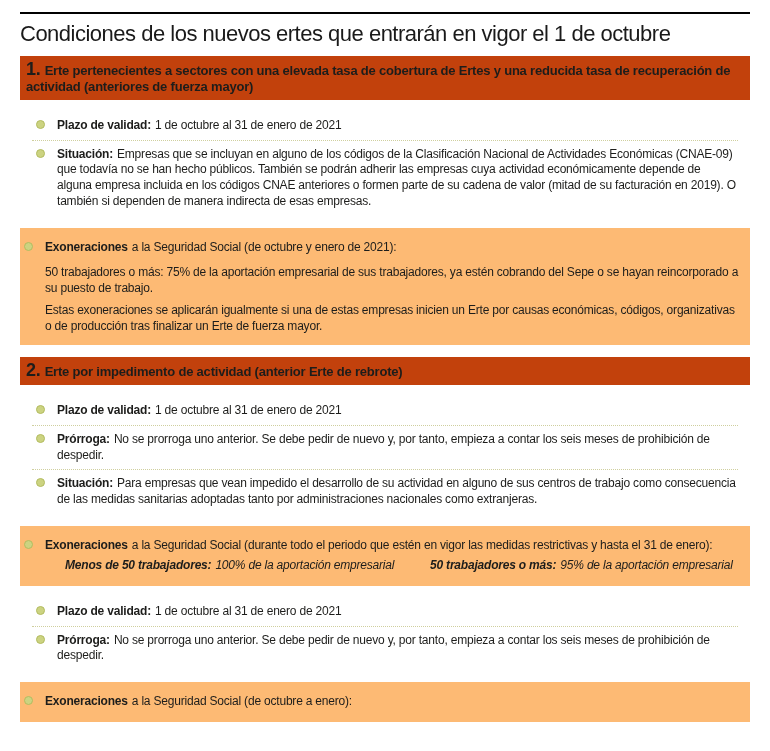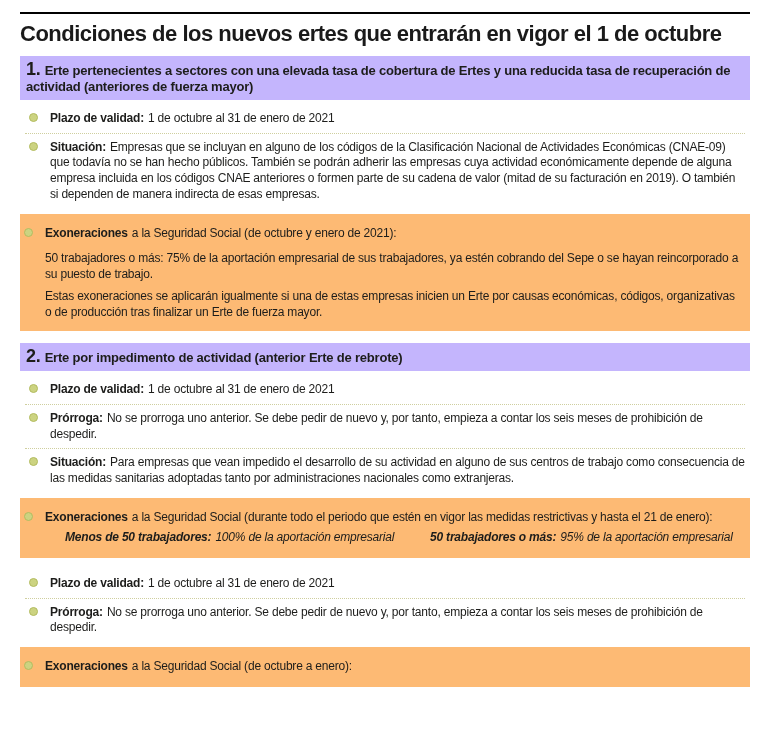--- a/index.html
+++ b/index.html
@@ -5,33 +5,33 @@
   html,body{margin:0;padding:0;background:#ffffff;}
   body{
     width:770px;height:751px;overflow:hidden;
     font-family:"Liberation Sans","DejaVu Sans",sans-serif;
     color:#1d1d1b;
     -webkit-font-smoothing:antialiased;
   }
   .page{padding:0 20px;box-sizing:border-box;width:770px;}
   .top-rule{border:none;border-top:2px solid #000;margin:12px 0 0 0;}
   h1.title{
-    font-size:22px;font-weight:700;letter-spacing:-0.5px;
+    font-size:22px;font-weight:400;letter-spacing:-0.5px;
     margin:7px 0 9px 0;color:#1a1a1a;white-space:nowrap;
   }
   .section{margin-bottom:12px;}
   .section-header{
-    background:#c4b5fd;padding:4px 10px 5px 6px;
+    background:#c2410c;padding:4px 10px 5px 6px;
     font-size:13px;font-weight:700;line-height:1.22;color:#1d1d1b;
     letter-spacing:-0.2px;
   }
   .section-header .num{
     font-size:18px;font-weight:700;margin-right:4px;line-height:1;
   }
-  .rows{margin:5px;}
+  .rows{margin:12px;}
   .row{
     position:relative;padding:6px 0 6px 25px;
     font-size:12px;line-height:1.32;letter-spacing:-0.2px;
   }
   .row + .row{border-top:1px dotted #cfcf9e;}
   .bullet{
     position:absolute;left:4px;top:8px;width:9px;height:9px;border-radius:50%;
     background:#ccd381;border:1px solid #b3bc60;box-sizing:border-box;
   }
   .lbl{font-weight:700;margin-right:4px;}
@@ -92,21 +92,21 @@
         <span class="lbl">Prórroga:</span><span>No se prorroga uno anterior. Se debe pedir de nuevo y, por tanto, empieza a contar los seis meses de prohibición de despedir.</span>
       </div>
       <div class="row">
         <span class="bullet"></span>
         <span class="lbl">Situación:</span><span>Para empresas que vean impedido el desarrollo de su actividad en alguno de sus centros de trabajo como consecuencia de las medidas sanitarias adoptadas tanto por administraciones nacionales como extranjeras.</span>
       </div>
     </div>
     <div class="exo">
       <div class="row">
         <span class="bullet"></span>
-        <span class="lbl">Exoneraciones</span><span>a la Seguridad Social (durante todo el periodo que estén en vigor las medidas restrictivas y hasta el 21 de enero):</span>
+        <span class="lbl">Exoneraciones</span><span>a la Seguridad Social (durante todo el periodo que estén en vigor las medidas restrictivas y hasta el 31 de enero):</span>
       </div>
       <div class="exo-items">
         <div class="exo-item1">
           <span class="lbl">Menos de 50 trabajadores:</span><span>100% de la aportación empresarial</span>
         </div>
         <div>
           <span class="lbl">50 trabajadores o más:</span><span>95% de la aportación empresarial</span>
         </div>
       </div>
     </div>

